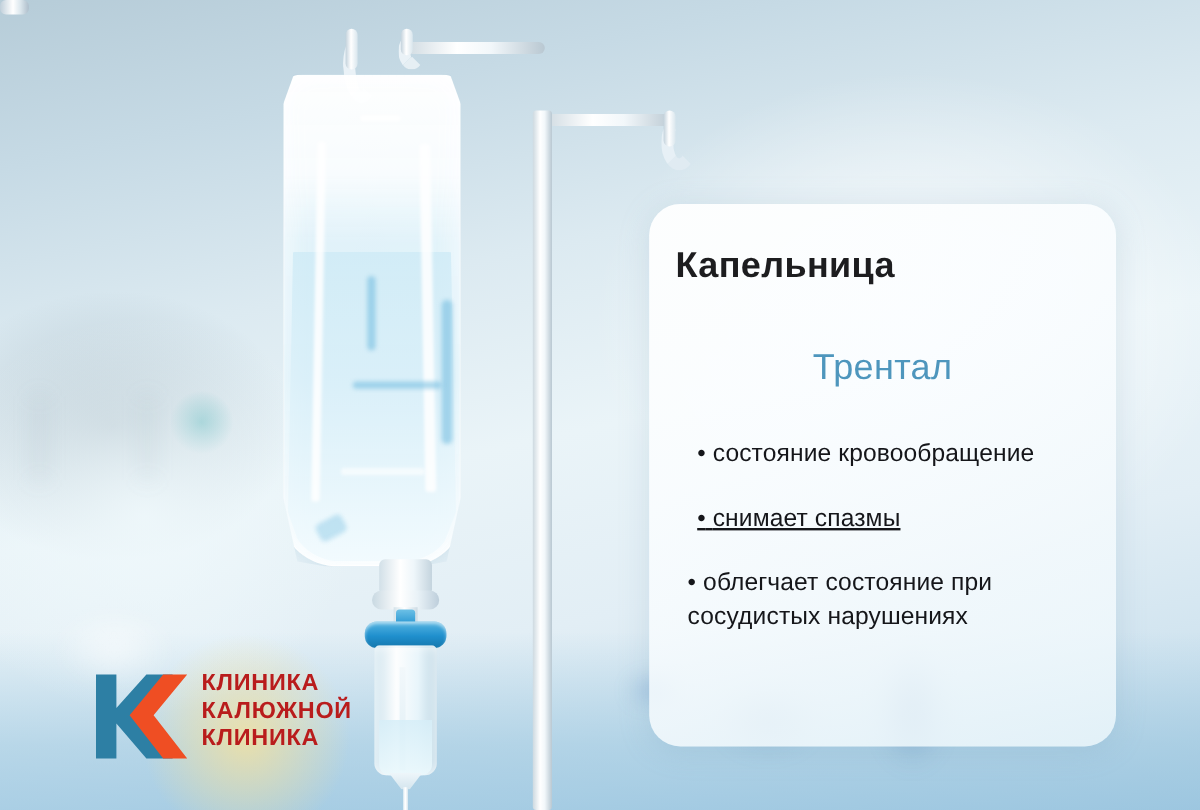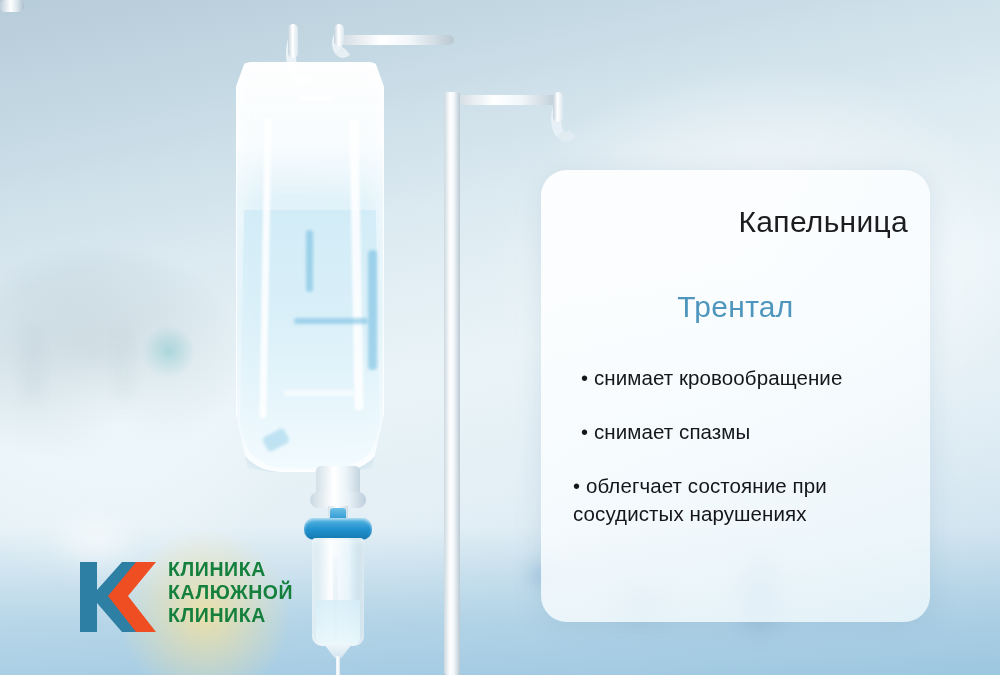--- a/index.html
+++ b/index.html
@@ -154,45 +154,45 @@
   #card {
     position:absolute; left:541px; top:170px; width:389px; height:452px;
     border-radius:26px;
     background:linear-gradient(150deg, rgba(255,255,255,.93) 0%, rgba(250,253,255,.9) 38%,
                rgba(244,250,253,.86) 68%, rgba(238,248,252,.82) 100%);
     box-shadow:0 3px 26px rgba(120,160,185,.22);
   }
   #card-inner { position:absolute; inset:0; padding:34px 22px 0 22px; }
 
   #title-1 {
-    text-align:right; font-size:30px; font-weight:400; color:#1d1d1f;
+    text-align:left; font-size:30px; font-weight:700; color:#1d1d1f;
     letter-spacing:.3px; line-height:1.18;
   }
   #title-2 {
     text-align:center; font-size:30px; font-weight:300; color:#4e96bd;
     letter-spacing:.3px; line-height:1.3; margin-top:3px;
   }
 
   #bullets { margin-top:38px; padding:0 4px; }
   .bullet {
     display:block; font-size:20.5px; font-weight:300; color:#15161a;
     line-height:1.34; letter-spacing:.1px; margin-bottom:26px;
     text-indent:0;
   }
   .bullet .dot { font-size:20px; }
   #b-1 { padding-left:14px; }
-  #b-2 { padding-left:14px; margin-top:8px; }
+  #b-2 { padding-left:14px; margin-top:8px;text-decoration:underline; }
   #b-3 { padding-left:6px; margin-top:16px; }
 
   
   #logo { position:absolute; left:78px; top:556px; width:232px; height:84px; }
   #logo-mark { position:absolute; left:0; top:4px; width:82px; height:74px; }
   #logo-text {
     position:absolute; left:90px; top:2px;
-    font-size:19.5px; font-weight:700; color:#15803d;
+    font-size:19.5px; font-weight:700; color:#b91c1c;
     line-height:1.17; letter-spacing:.6px;
   }
   .logo-line { display:block; white-space:nowrap; }
 </style>
 </head>
 <body>
 
 <div id="photo"></div>
 
 <div id="iv">
@@ -231,21 +231,21 @@
 </div>
 
 <div id="card">
   <div id="card-inner">
     <div id="title-1" style="color: rgb(29, 29, 31);">Капельница</div>
     <div id="title-2" style="color: rgb(78, 150, 189); margin-top: 48px;">Трентал</div>
 
     <div id="bullets">
       <div class="bullet" id="b-1">
         <span class="dot">•</span>
-        <span>снимает кровообращение</span>
+        <span>состояние кровообращение</span>
       </div>
       <div class="bullet" id="b-2">
         <span class="dot">•</span>
         <span>снимает спазмы</span>
       </div>
       <div class="bullet" id="b-3">
         <span class="dot">•</span>
         <span>облегчает состояние при сосудистых нарушениях</span>
       </div>
     </div>

